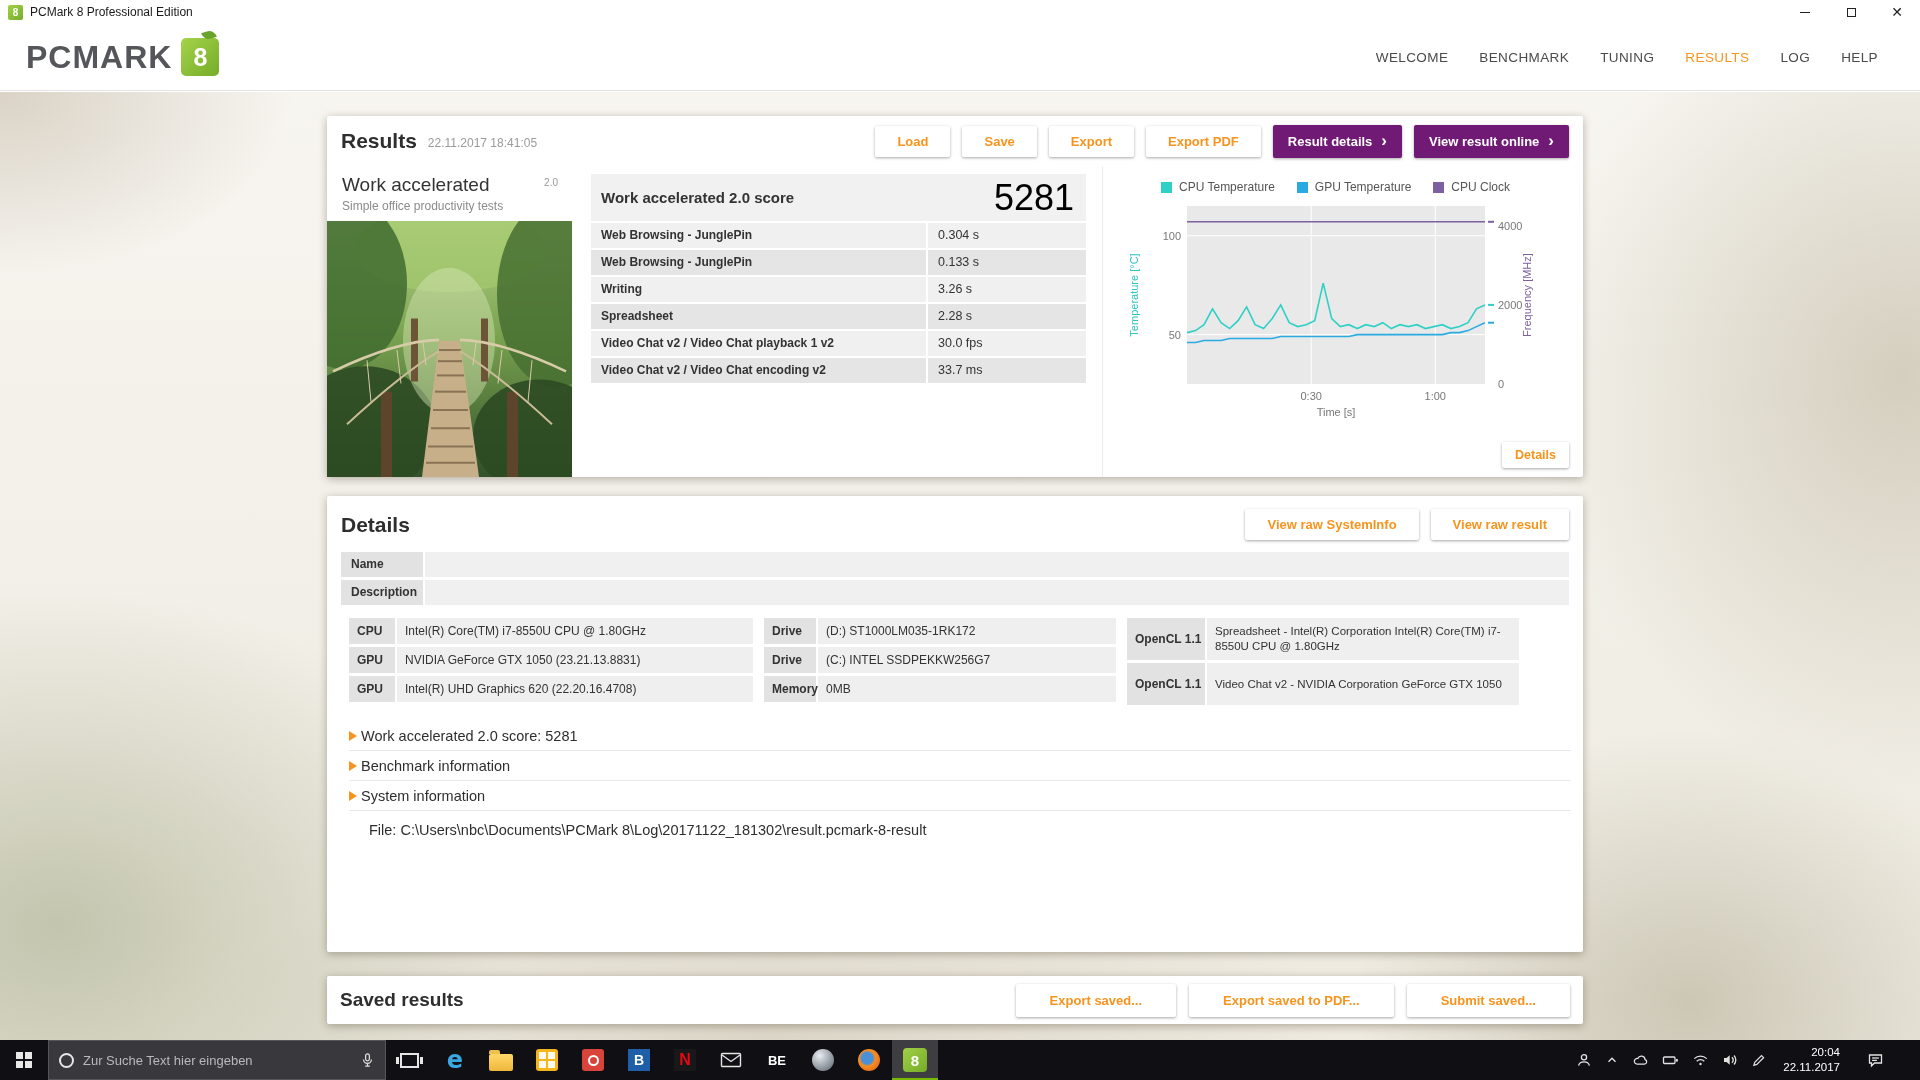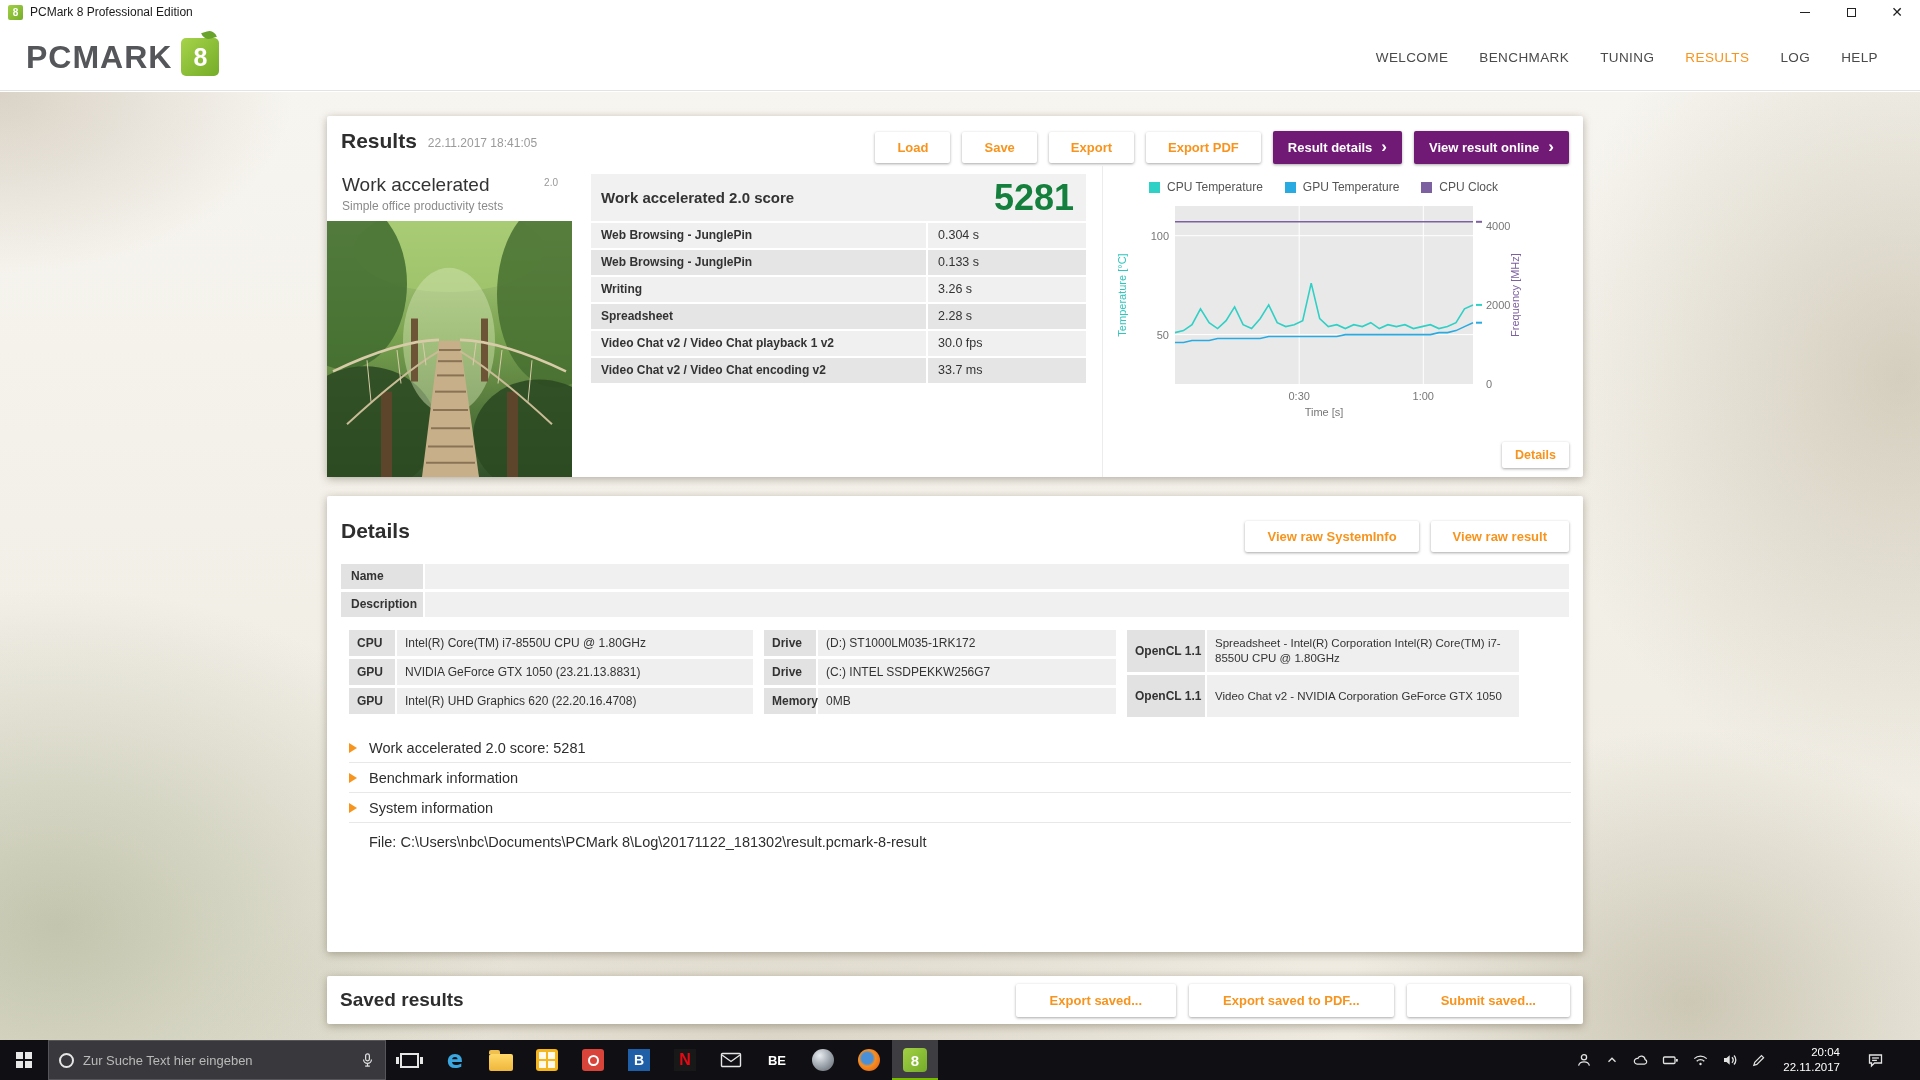--- a/index.html
+++ b/index.html
@@ -39,44 +39,44 @@
       radial-gradient(ellipse 520px 420px at 88% 96%, rgba(140,134,100,.35), transparent 65%),
       radial-gradient(ellipse 820px 300px at 40% 100%, rgba(160,152,122,.25), transparent 70%),
       linear-gradient(180deg,#f7f5f0,#eeeae0);}
   .panel{position:absolute;left:327px;width:1256px;background:#fff;border-radius:2px;box-shadow:0 2px 9px rgba(80,70,50,.40);}
 
   
   .results-panel{top:24px;height:361px;display:flex;flex-direction:column;}
   .results-header{height:50px;display:flex;align-items:center;padding:0 14px;}
   .panel-title{font-size:21px;font-weight:bold;color:#2e2e2e;}
   .timestamp{font-size:12px;color:#9a9a9a;margin-left:11px;margin-top:4px;}
-  .header-buttons{margin-left:auto;display:flex;gap:12px;align-items:center;margin-top:12px;}
+  .header-buttons{margin-left:auto;display:flex;gap:12px;align-items:center;}
   .btn{background:#fff;color:#f7941e;font-weight:bold;font-size:13px;padding:8px 22px;border-radius:2px;
     box-shadow:0 1px 3px rgba(0,0,0,.35);cursor:pointer;white-space:nowrap;border:none;}
   .btn-orange{background:#701a75;color:#fff;display:flex;align-items:center;gap:9px;padding:9px 15px;}
   .chev{font-size:17px;font-weight:bold;line-height:.8;}
   .results-body{flex:1;display:flex;min-height:0;}
   .col-test{width:245px;display:flex;flex-direction:column;}
   .test-info{padding:8px 14px 8px 15px;}
   .test-title-row{display:flex;justify-content:space-between;}
   .test-title{font-size:19px;color:#333;}
   .test-ver{font-size:10px;color:#999;margin-top:3px;}
   .test-sub{font-size:12px;color:#8a8a8a;margin-top:3px;}
   .thumb{flex:1;min-height:0;}
   .thumb svg{width:100%;height:100%;display:block;}
   .col-score{width:530px;padding:8px 16px 0 19px;}
   .score-head{display:flex;justify-content:space-between;align-items:center;background:#f1f1f1;height:47px;padding:0 12px 0 10px;margin-bottom:2px;}
   .score-label{font-size:15px;font-weight:bold;color:#333;}
-  .score-value{font-size:36px;font-weight:bold;color:#15803d;}
+  .score-value{font-size:36px;font-weight:normal;color:#000000;}
   .metric-row{display:grid;grid-template-columns:1fr 158px;gap:2px;margin-bottom:2px;}
   .metric-cell{height:25px;line-height:25px;font-size:12.5px;color:#333;padding-left:10px;overflow:hidden;white-space:nowrap;}
   .metric-name{font-weight:bold;font-size:12px;}
   .m0 .metric-cell{background:#f0f0f0;}
   .m1 .metric-cell{background:#e5e5e5;}
-  .col-chart{flex:1;border-left:1px solid #ececec;position:relative;padding:8px 10px 0 8px;}
+  .col-chart{flex:1;border-left:1px solid #ececec;position:relative;padding:8px 10px 0 20px;}
   .legend{display:flex;gap:22px;margin:6px 0 0 38px;}
   .legend-item{display:flex;align-items:center;gap:7px;font-size:12px;color:#555;}
   .legend-swatch{width:11px;height:11px;}
   #perf-chart{display:block;margin-top:2px;}
   #perf-chart text{font-family:"Liberation Sans","DejaVu Sans",sans-serif;}
   #perf-chart .tick{font-size:11px;fill:#777;}
   #perf-chart .axis{font-size:11px;}
   .details-btn{position:absolute;right:14px;bottom:9px;padding:6px 13px;font-size:12.5px;}
 
   
@@ -89,21 +89,21 @@
   .hw-col{display:flex;flex-direction:column;gap:3px;}
   .hw-row{display:grid;gap:2px;}
   .hw-col1 .hw-row{grid-template-columns:46px 356px;}
   .hw-col2 .hw-row{grid-template-columns:52px 298px;}
   .hw-col3 .hw-row{grid-template-columns:78px 312px;}
   .hw-label{background:#e2e2e2;font-weight:bold;font-size:12px;color:#333;display:flex;align-items:center;padding-left:8px;height:26px;}
   .hw-value{background:#efefef;font-size:12px;color:#333;display:flex;align-items:center;padding-left:8px;height:26px;white-space:nowrap;overflow:hidden;}
   .hw-col3 .hw-label,.hw-col3 .hw-value{height:42px;}
   .hw-col3 .hw-value{font-size:11.5px;line-height:1.3;white-space:normal;padding:3px 8px;}
   .expanders{margin:16px 12px 0 22px;}
-  .expander{display:flex;align-items:center;gap:12px;height:30px;border-bottom:1px solid #e8e8e8;cursor:pointer;}
+  .expander{display:flex;align-items:center;gap:4px;height:30px;border-bottom:1px solid #e8e8e8;cursor:pointer;}
   .tri{width:0;height:0;border-left:8px solid #f7941e;border-top:5px solid transparent;border-bottom:5px solid transparent;}
   .expander-label{font-size:14.5px;color:#2e2e2e;}
   .file-line{margin:11px 12px 0 42px;font-size:14.5px;color:#2e2e2e;}
 
   
   .saved-panel{top:884px;height:48px;display:flex;align-items:center;padding:0 13px;}
   .saved-title{font-size:19px;font-weight:bold;color:#2e2e2e;}
   .saved-buttons{margin-left:auto;display:flex;gap:13px;}
   .saved-buttons .btn{padding:9px 34px;}
 

